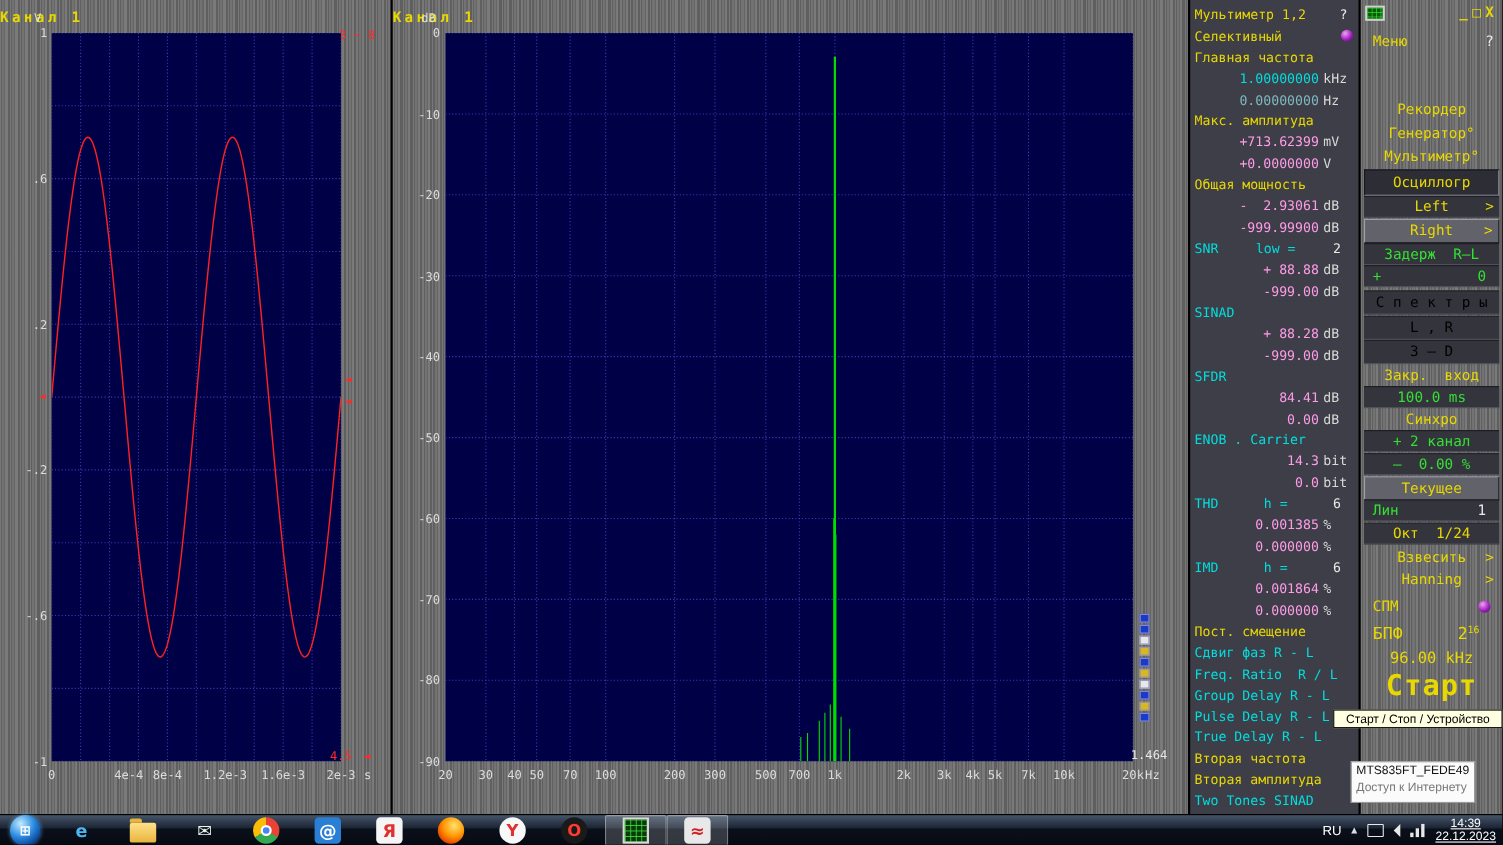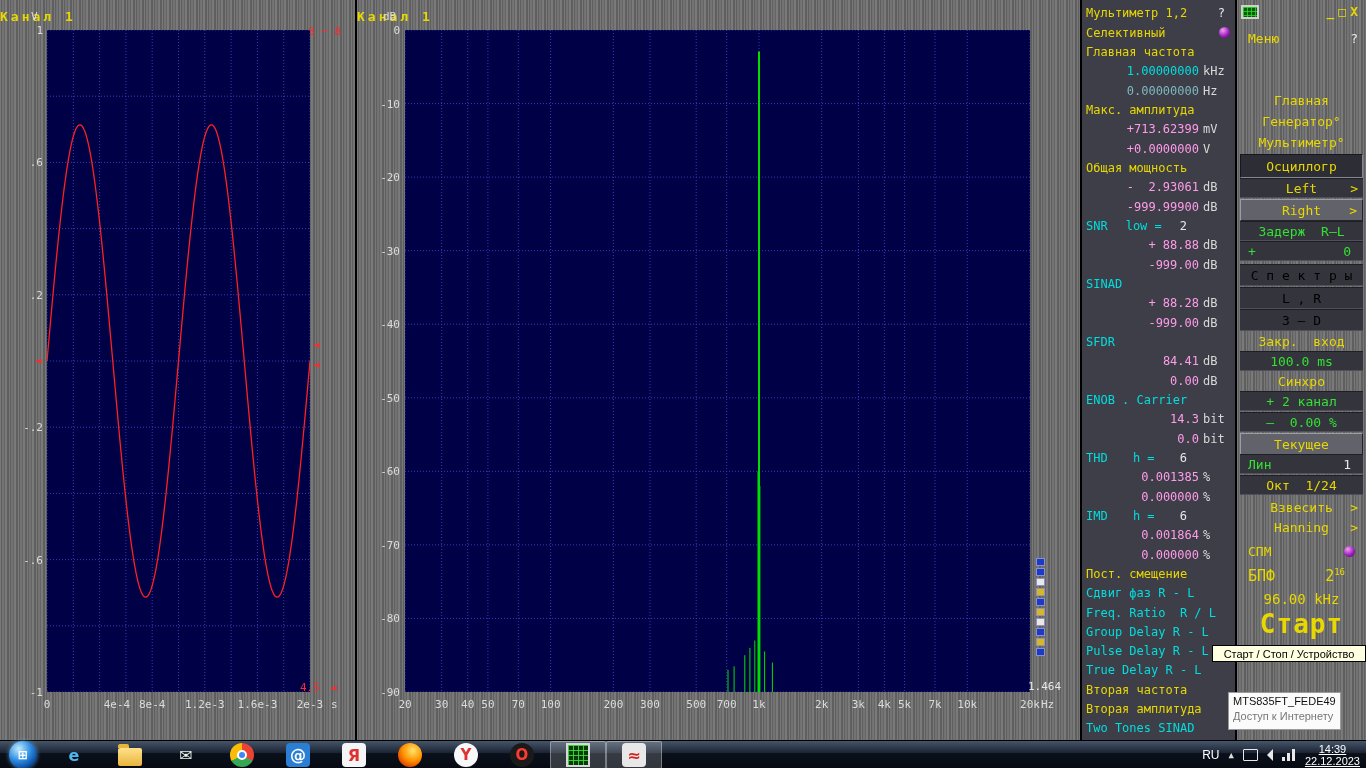--- a/index.html
+++ b/index.html
@@ -37,21 +37,21 @@
   .cursor-val{position:absolute;color:#e8e8e8;font:11px "DejaVu Sans Mono",monospace;}
   .legend-col{position:absolute;left:679px;top:558px;width:11px;}
   .legend-col .sq{width:9px;height:8px;margin-bottom:2px;border:1px solid #9090c0;box-sizing:border-box;}
   
   .mhead{position:absolute;top:3px;left:4px;right:4px;height:19px;display:flex;align-items:center;
          font:12px "DejaVu Sans Mono",monospace;}
   .mhead .q{position:absolute;right:6px;color:#e8e8e8;}
   .mrows{position:absolute;top:23px;left:0;right:0;}
   .mrow{display:flex;align-items:center;height:19.33px;padding:0 6px 0 4px;position:relative;
         font:12px "DejaVu Sans Mono",monospace;white-space:pre;}
-  .mrow.triple{justify-content:space-between;padding-right:48px;}
+  .mrow.triple{justify-content:space-between;padding-right:16px;}
   .num{flex:1;text-align:right;}
   .unitcol{width:26px;color:#d8d8d8;margin-left:4px;}
   .yellow{color:#e8d800}.cyan{color:#00dede}.cyan-dim{color:#7fb8c0}
   .pink{color:#ff9ce8}.w{color:#e8e8e8}.g{color:#34e034}
   .led{position:absolute;right:5px;width:11px;height:11px;border-radius:50%;
        background:radial-gradient(circle at 35% 30%, #f0a0f0, #a020c0 55%, #470a60 95%);}
   
   .cp{position:absolute;left:3px;right:3px;height:20px;display:flex;align-items:center;
       justify-content:center;font:13px "DejaVu Sans Mono",monospace;white-space:pre;}
   .cp.dark{background:#34343c;box-shadow:inset 0 1px 0 #1e1e24, inset 0 -1px 0 #50505a;}
@@ -316,21 +316,21 @@
     <div class="titlebar">
       <span class="app-ico"></span>
       <span class="winbtns">
         <span>_</span><span>□</span><span>X</span>
       </span>
     </div>
     <div class="cp" style="top:28px">
       <span class="at-left yellow">Меню</span>
       <span class="arrow" style="color:#e8e8e8">?</span>
     </div>
-    <div class="cp yellow" style="top:90px">Главная</div>
+    <div class="cp yellow" style="top:90px">Рекордер</div>
     <div class="cp yellow" style="top:111px">Генератор°</div>
     <div class="cp yellow" style="top:132px">Мультиметр°</div>
     <div class="cp inset yellow" style="top:154px;height:22px">Осциллогр</div>
     <div class="cp dark" style="top:178px;height:20px">
       <span class="yellow">Left</span>
       <span class="arrow">&gt;</span>
     </div>
     <div class="cp raised" style="top:199px;height:20px">
       <span class="yellow">Right</span>
       <span class="arrow">&gt;</span>

